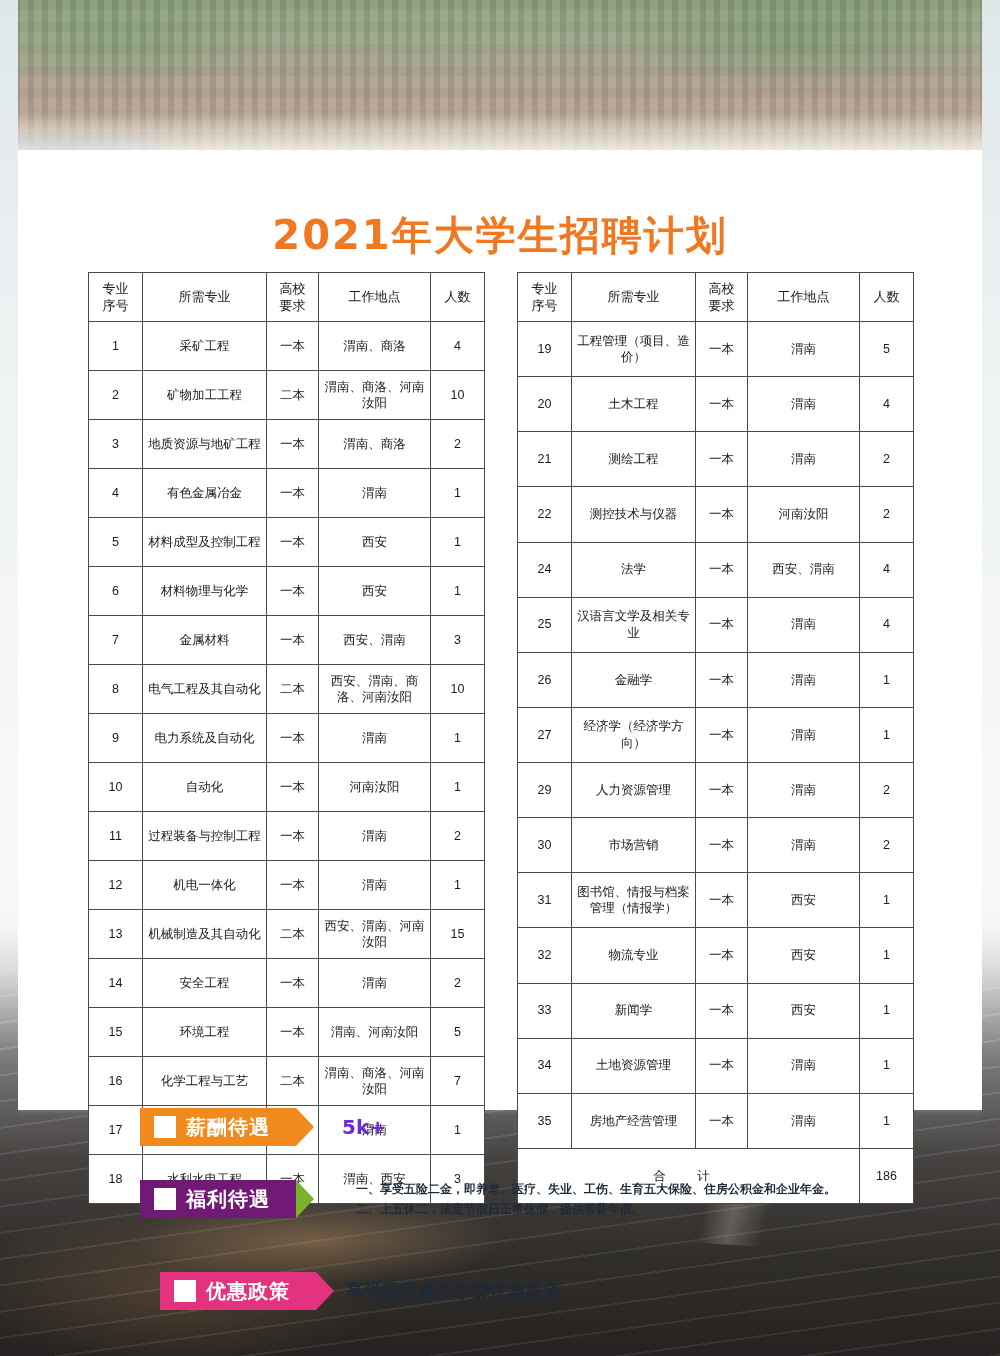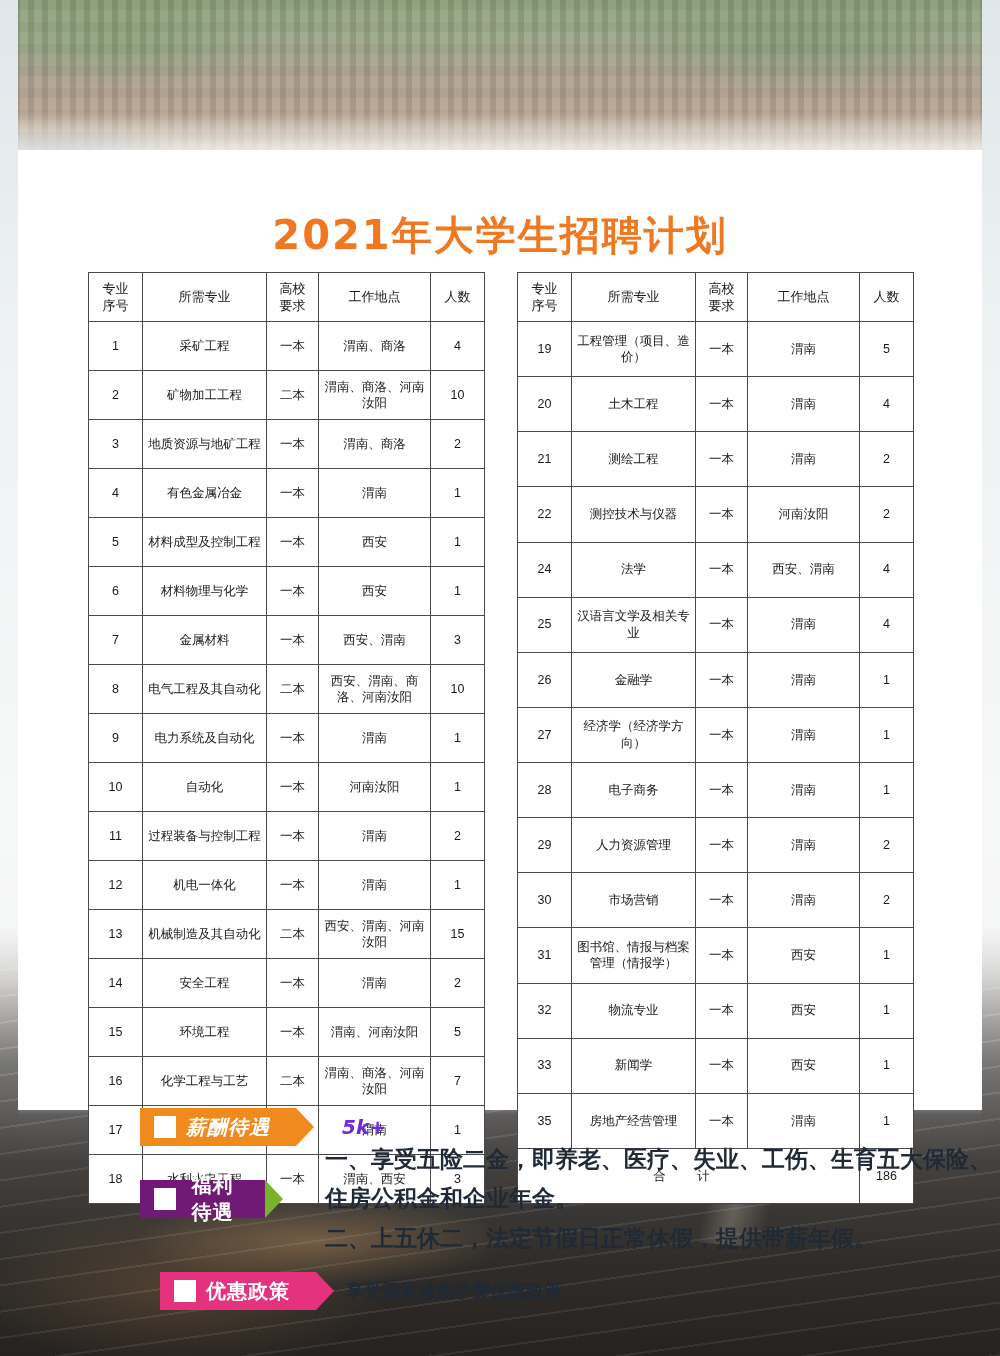--- a/index.html
+++ b/index.html
@@ -193,31 +193,31 @@
   .ribbon.orange { background: #f08a1d; }
   .ribbon.orange::after { border-left: 18px solid #f08a1d; }
   .ribbon.green  { background: #701a75; text-align: center; }
   .ribbon.green::after { border-left: 18px solid #79b32a; }
   .ribbon.pink   { background: #e5327f; }
   .ribbon.pink::after { border-left: 18px solid #e5327f; }
 
   .banner-text {
     margin-left: 46px;
     color: #1f2a36;
-    font-size: 23px;
+    font-size: 12px;
     font-weight: bold;
     line-height: 1.7;
     white-space: pre-line;
     font-family: "DejaVu Sans", "Liberation Sans", sans-serif;
   }
   .banner-text.salary {
     font-size: 20px;
     color: #6d28d9;
   }
-  .b1 { left: 140px; top: 1108px; font-style: italic; }
+  .b1 { left: 140px; top: 1108px; }
   .b2 { left: 140px; top: 1180px; }
   .b3 { left: 160px; top: 1272px; }
   .b2 .banner-text { margin-left: 60px; }
   .b3 .banner-text { margin-left: 30px; font-size: 18px; }
 </style>
 </head>
 <body>
 
 <div class="page">
 
@@ -458,27 +458,20 @@
             <td>1</td>
           </tr>
           <tr>
             <td>27</td>
             <td>经济学（经济学方向）</td>
             <td>一本</td>
             <td>渭南</td>
             <td>1</td>
           </tr>
           <tr>
-            <td>28</td>
-            <td>电子商务</td>
-            <td>一本</td>
-            <td>渭南</td>
-            <td>1</td>
-          </tr>
-          <tr>
             <td>29</td>
             <td>人力资源管理</td>
             <td>一本</td>
             <td>渭南</td>
             <td>2</td>
           </tr>
           <tr>
             <td>30</td>
             <td>市场营销</td>
             <td>一本</td>
@@ -497,20 +490,27 @@
             <td>物流专业</td>
             <td>一本</td>
             <td>西安</td>
             <td>1</td>
           </tr>
           <tr>
             <td>33</td>
             <td>新闻学</td>
             <td>一本</td>
             <td>西安</td>
+            <td>1</td>
+          </tr>
+          <tr>
+            <td>34</td>
+            <td>土地资源管理</td>
+            <td>一本</td>
+            <td>渭南</td>
             <td>1</td>
           </tr>
           <tr>
             <td>35</td>
             <td>房地产经营管理</td>
             <td>一本</td>
             <td>渭南</td>
             <td>1</td>
           </tr>
           <tr class="total-row">

